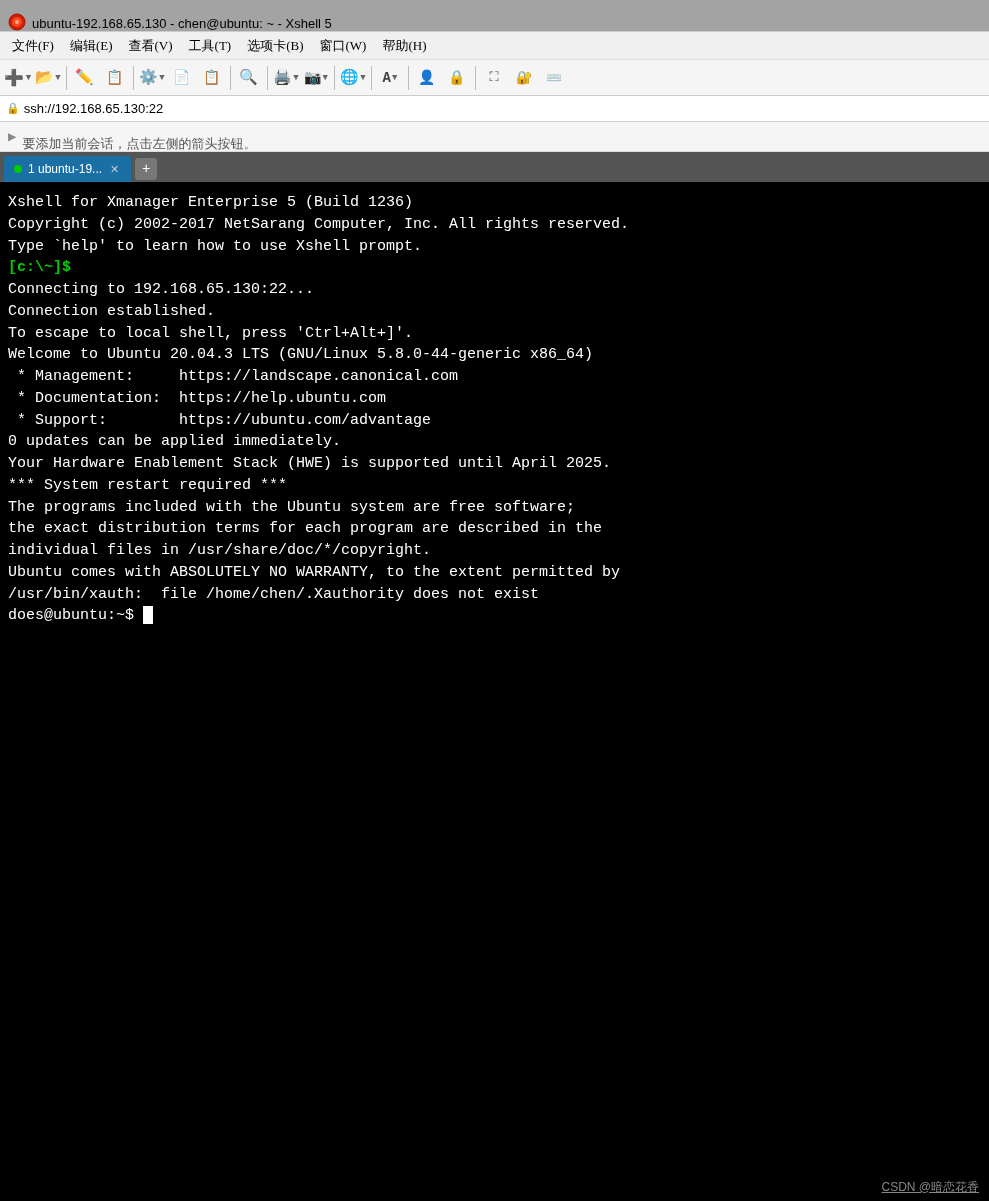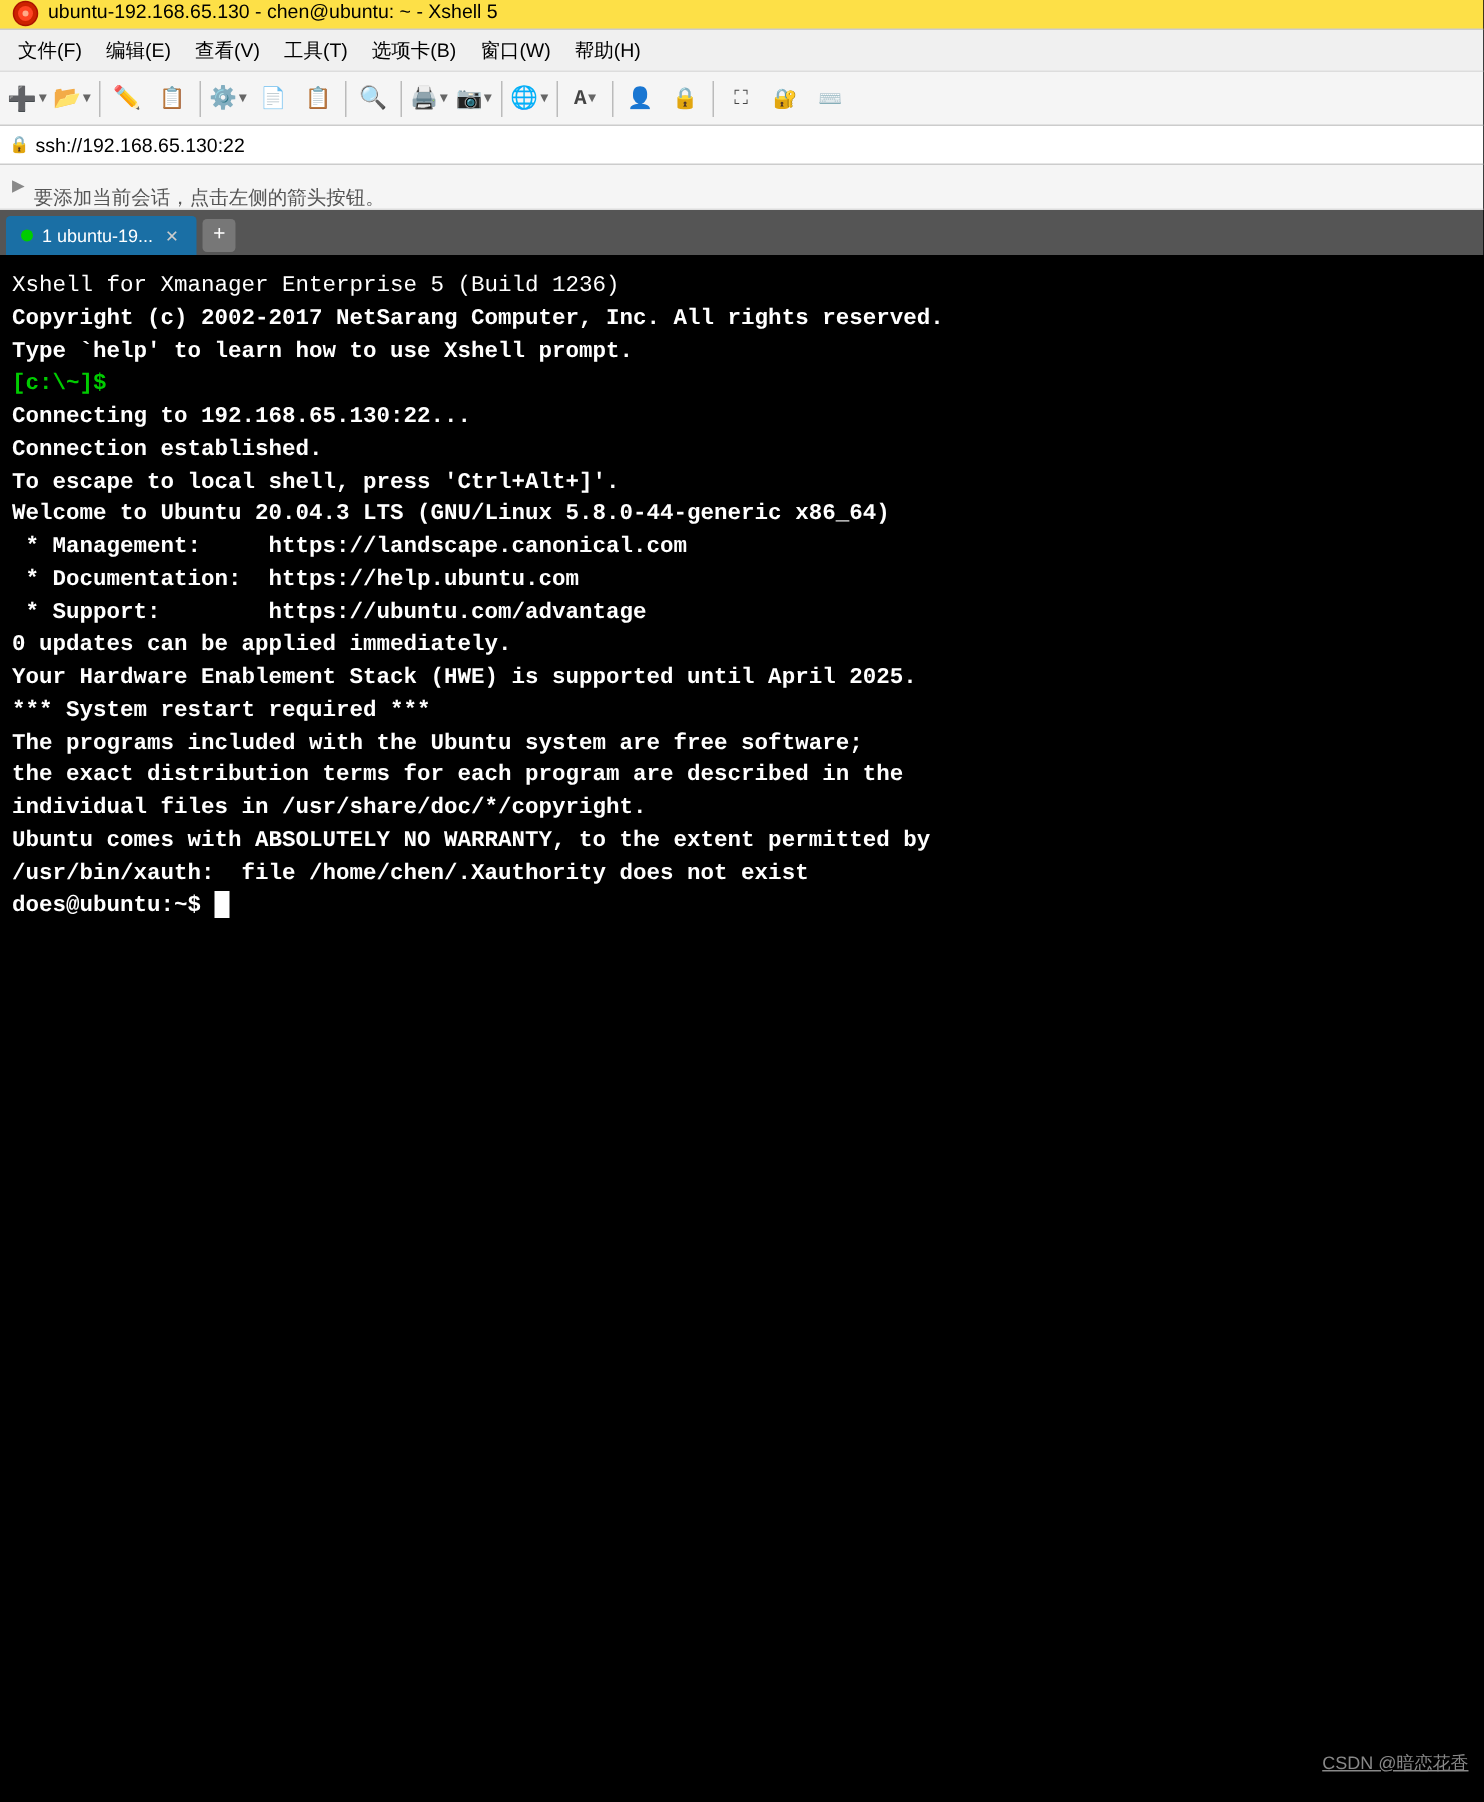--- a/index.html
+++ b/index.html
@@ -7,24 +7,24 @@
       width: 989px;
       height: 1201px;
       font-family: 'Courier New', Courier, monospace;
       background: #000;
       overflow: hidden;
       user-select: none;
     }
 
     
     #titlebar {
-      background: #fde047;
-      height: 20px;
-      display: flex;
-      align-items: flex-start;
+      background: #a3a3a3;
+      height: 32px;
+      display: flex;
+      align-items: flex-end;
       padding: 0 8px;
       border-bottom: 1px solid #ccc;
     }
     #titlebar-icon {
       width: 18px;
       height: 18px;
       margin-right: 6px;
       display: flex;
       align-items: center;
       justify-content: center;
@@ -38,21 +38,21 @@
     
     #menubar {
       background: #f0f0f0;
       height: 28px;
       display: flex;
       align-items: center;
       padding: 0 4px;
       border-bottom: 1px solid #ddd;
     }
     .menu-item {
-      font-family: Liberation Sans, sans-serif;
+      font-family: Liberation Serif, serif;
       font-size: 13px;
       color: #000;
       padding: 3px 8px;
       cursor: pointer;
     }
 
     
     #toolbar {
       background: #f5f5f5;
       height: 36px;
@@ -194,21 +194,21 @@
       flex: 1;
       padding: 10px 8px;
       color: #fff;
       font-family: 'Courier New', Courier, monospace;
       font-size: 15px;
       line-height: 1.45;
       overflow-y: auto;
       height: calc(1201px - 32px - 28px - 36px - 26px - 30px - 30px - 28px);
     }
 
-    .line { white-space: pre; font-weight: bold; }
+    .line { white-space: pre; }
 
     
     .cursor {
       display: inline-block;
       width: 10px;
       height: 18px;
       background: #fff;
       vertical-align: middle;
       animation: blink 1s step-end infinite;
     }

